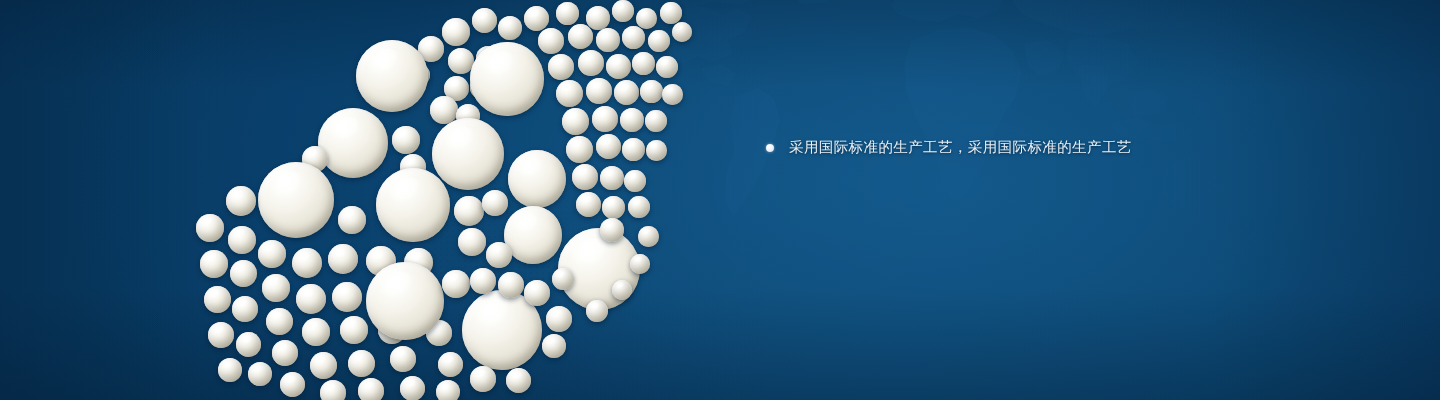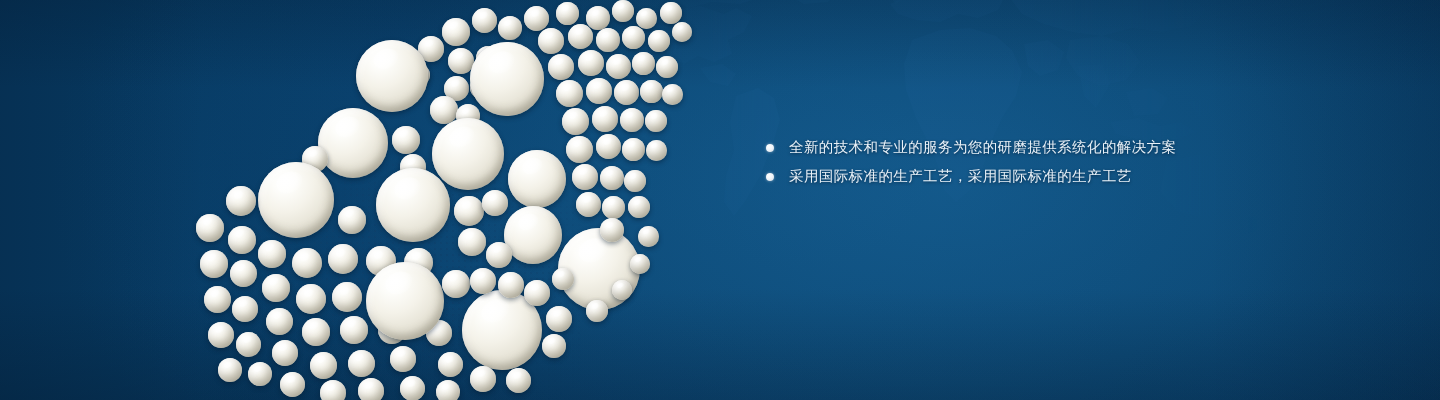--- a/index.html
+++ b/index.html
@@ -314,24 +314,20 @@
     <div class="bead sm" style="left:612px;top:280px;width:20px;height:20px;"></div>
     <div class="bead sm" style="left:586px;top:300px;width:22px;height:22px;"></div>
   </div>
 
   <div class="text-block">
 
 
     <ul class="bullets">
 
 
-      <li class="bullet-row">
-        <span class="bullet-dot"></span>
-        <span class="bullet-line">全新的技术和专业的服务为您的研磨提供系统化的解决方案</span>
-      </li>
 
       <li class="bullet-row">
         <span class="bullet-dot"></span>
         <span class="bullet-line">采用国际标准的生产工艺，采用国际标准的生产工艺</span>
       </li>
 
     </ul>
   </div>
 
 </div>

